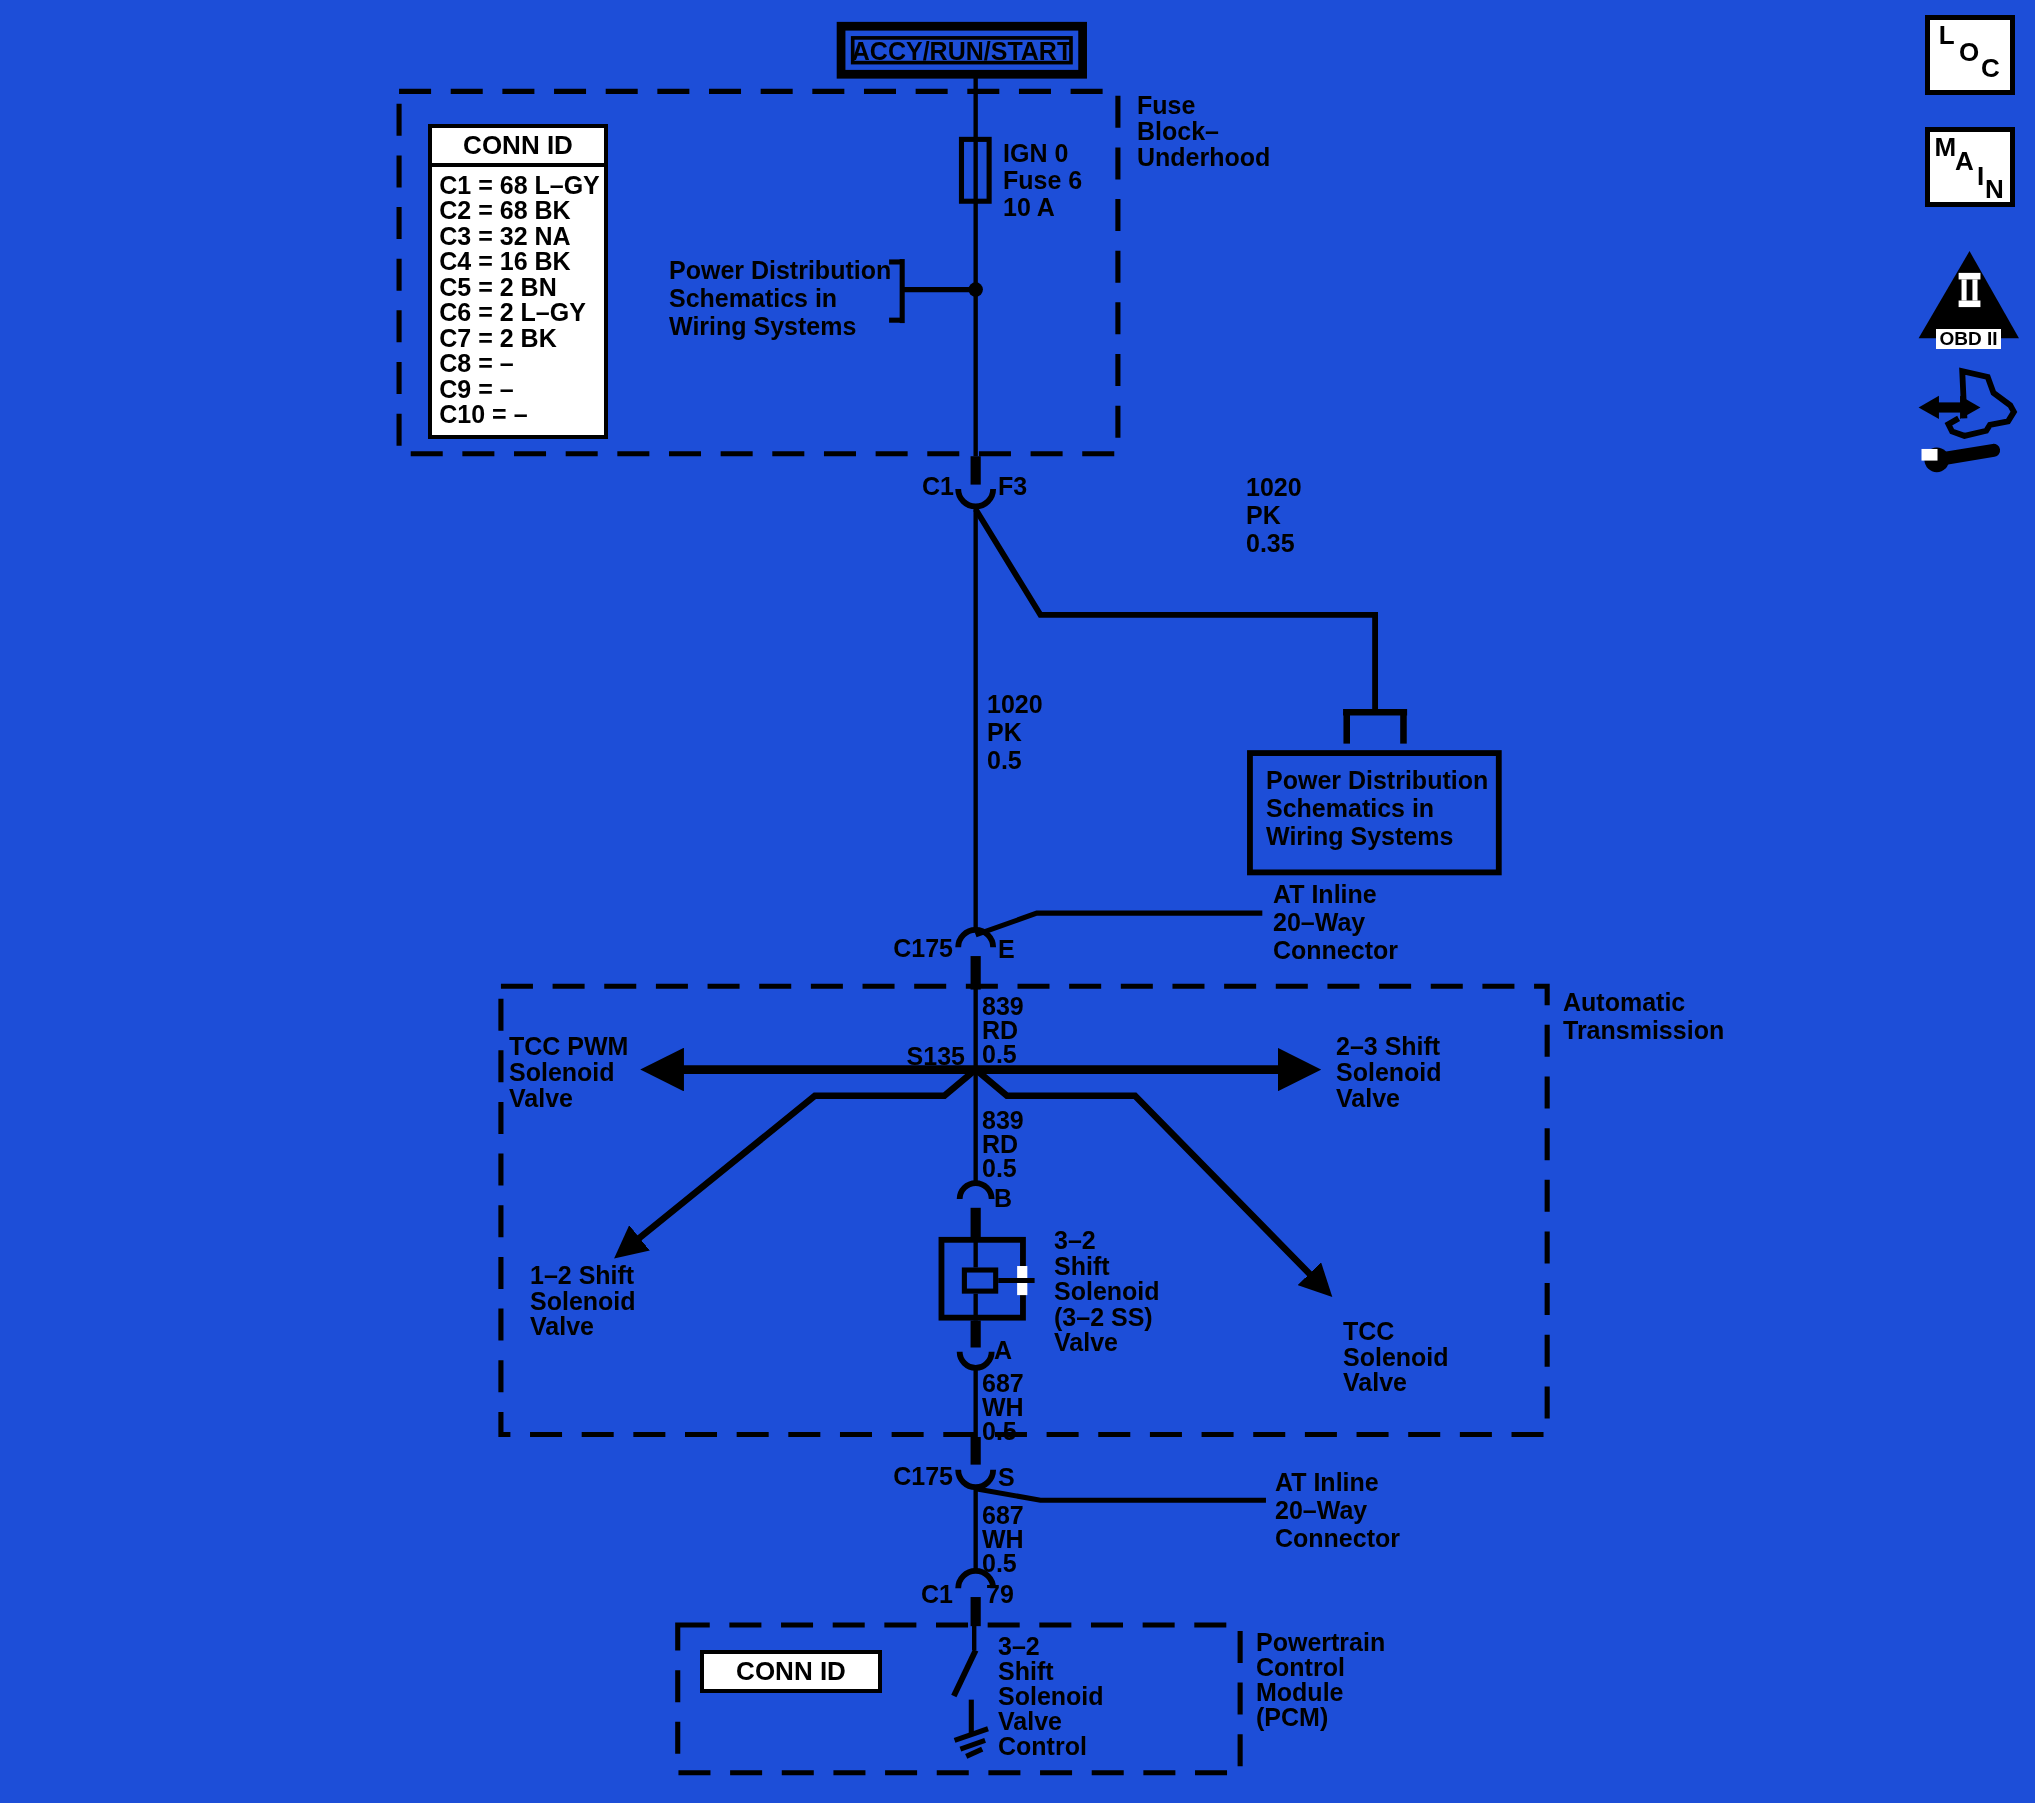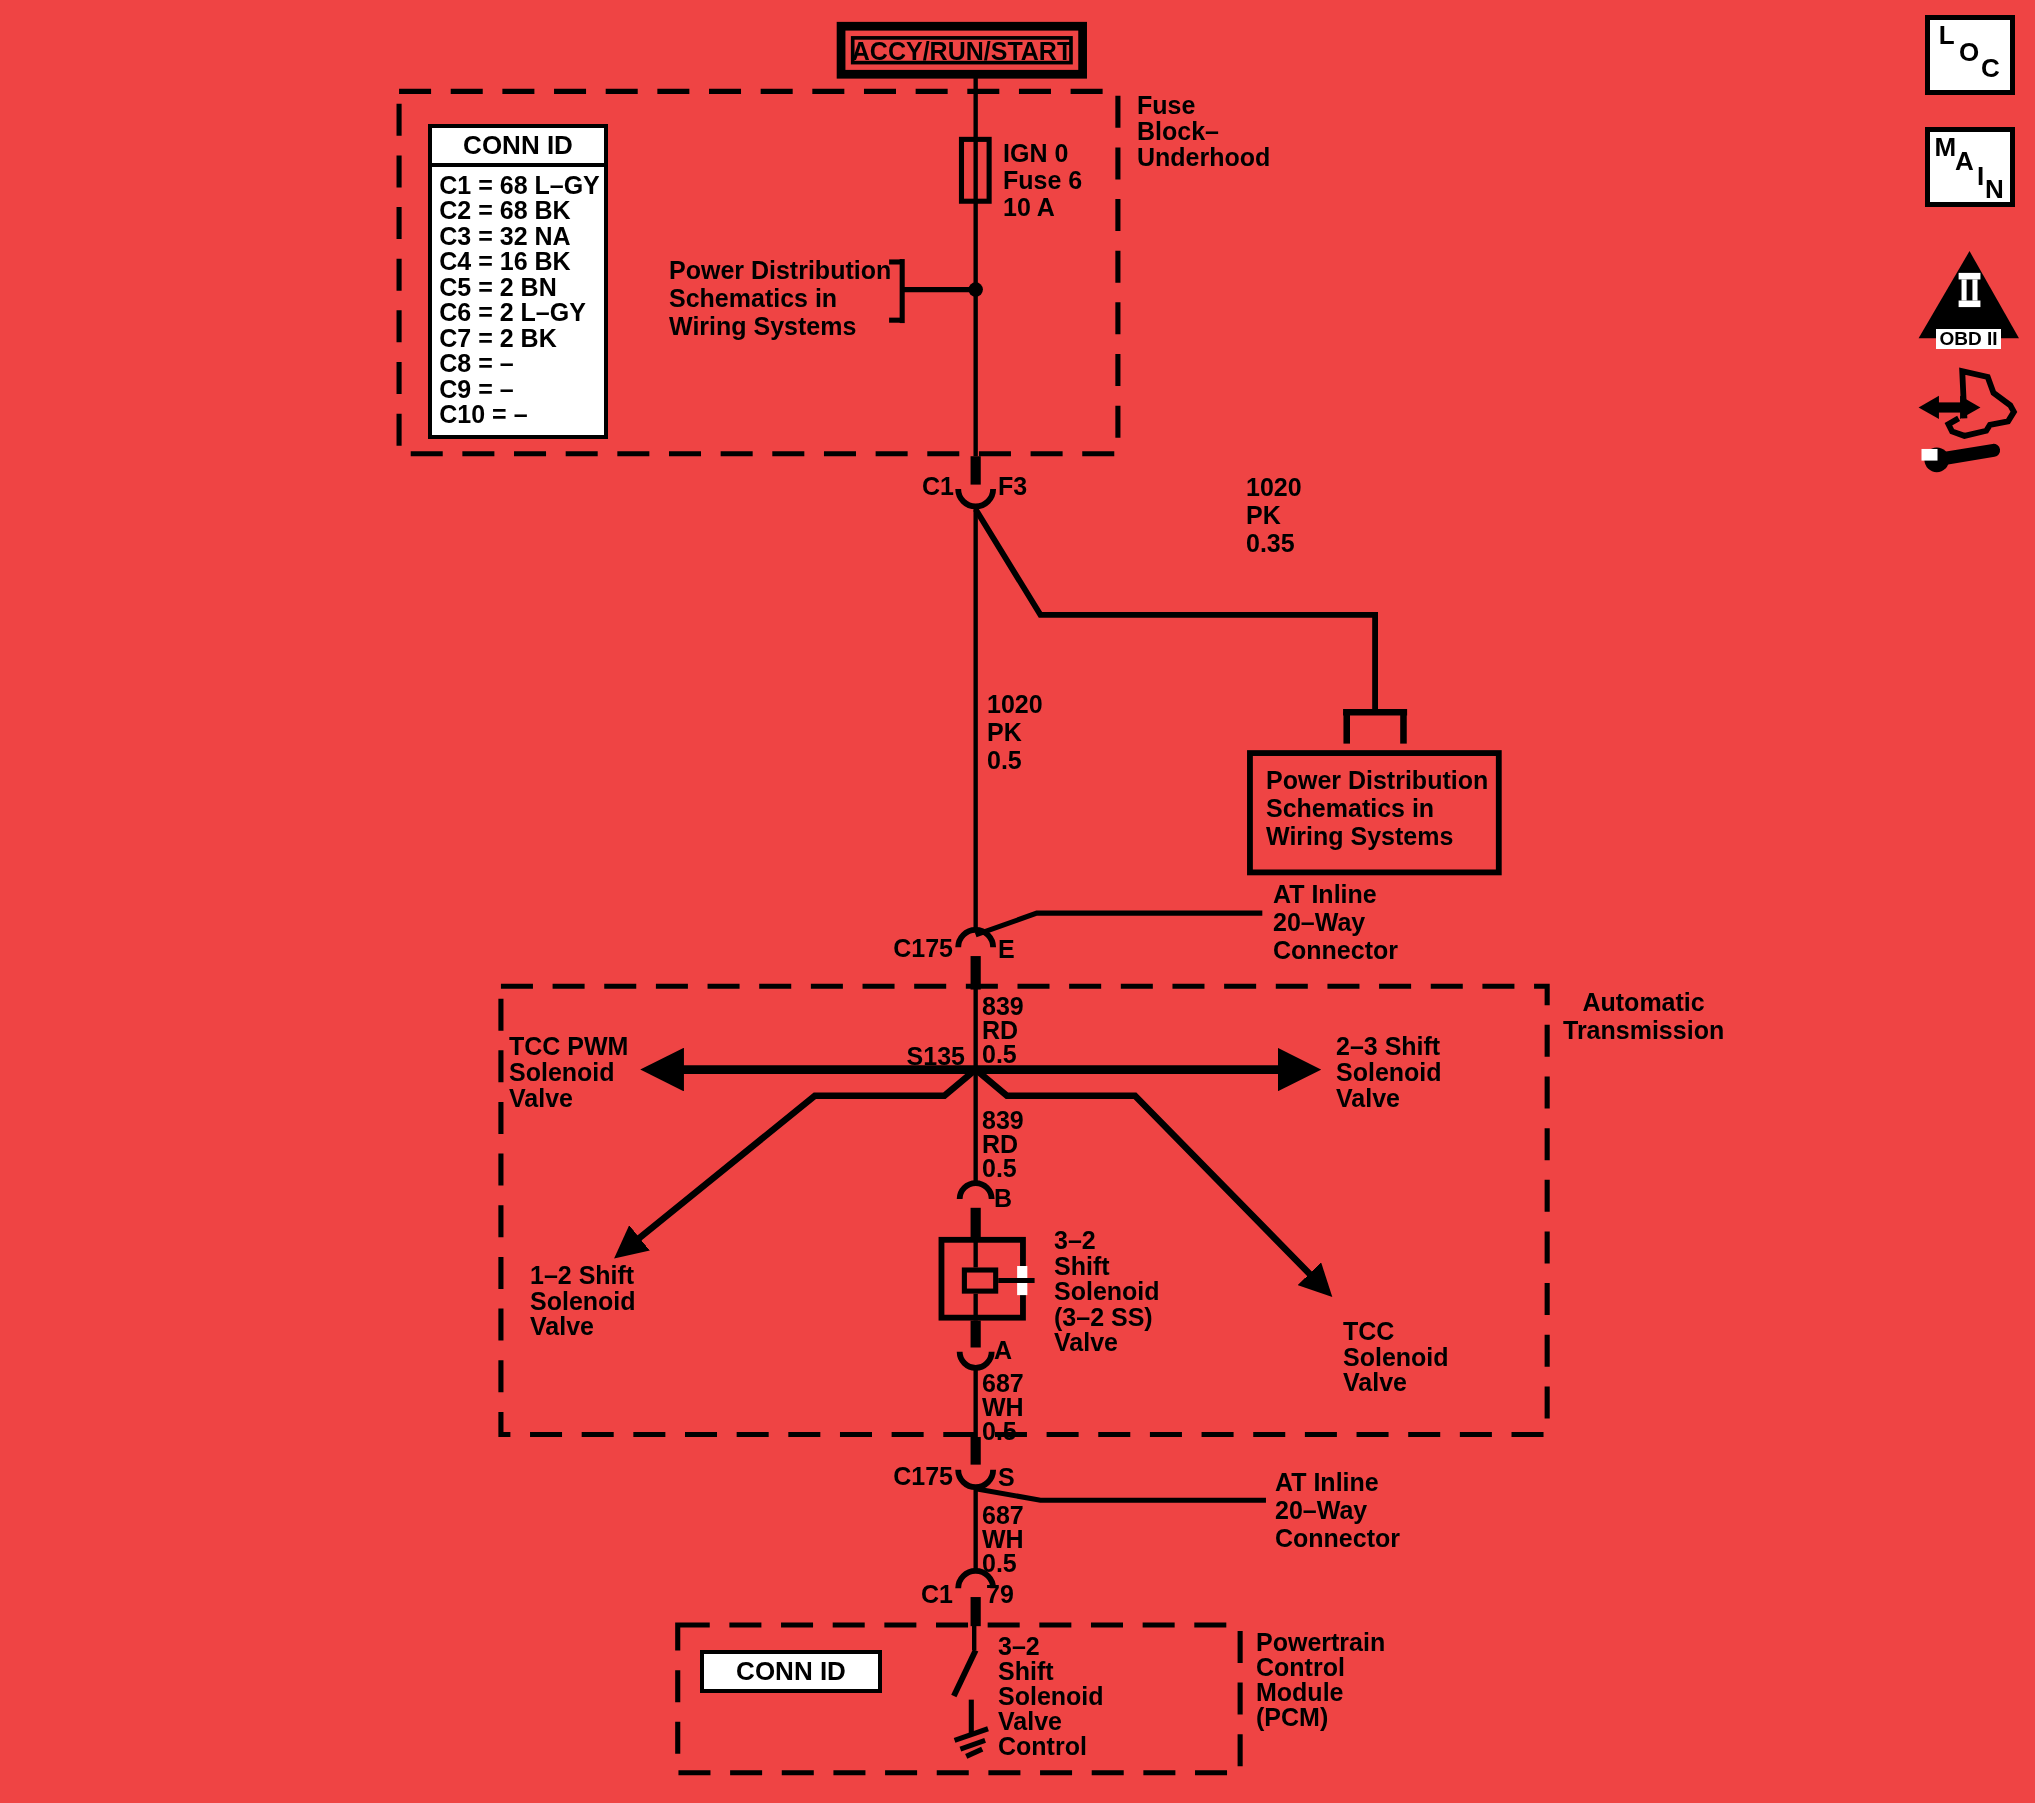--- a/index.html
+++ b/index.html
@@ -1,16 +1,16 @@
 <!DOCTYPE html>
 <html style="font-size:11.6px"><head>
 <meta charset="utf-8">
 <style>
   html,body{margin:0;padding:0;background:#fff;}
-  #canvas{position:relative;width:2035px;height:1803px;background:#ef4444;overflow:hidden;
+  #canvas{position:relative;width:2035px;height:1803px;background:#1d4ed8;overflow:hidden;
           font-family:"Liberation Sans","DejaVu Sans",sans-serif;color:#000;}
   svg{position:absolute;left:0;top:0;}
   .lbl{position:absolute;font:700 25px/26px "Liberation Sans","DejaVu Sans",sans-serif;
        color:#000;white-space:pre-line;}
   .ctr{text-align:center;}
   
   .conn-table{position:absolute;}
   .conn-head{border:4.4px solid #000;background:#fff;font:700 26px/35px "Liberation Sans","DejaVu Sans",sans-serif;
              text-align:center;}
   .conn-body{border:4.4px solid #000;border-top:none;background:#fff;padding:5.8px 0 7.3px 7.3px;}
@@ -170,21 +170,21 @@
   <div class="lbl" style="left:1266px;top:766px;line-height:28px;">Power Distribution
 Schematics in
 Wiring Systems</div>
 
   <div class="lbl" style="left:1273px;top:880px;line-height:28px;">AT Inline
 20–Way
 Connector</div>
   <div class="lbl" style="right:1082px;top:935px;">C175</div>
   <div class="lbl" style="left:998px;top:936px;">E</div>
 
-  <div class="lbl" style="left:1563px;top:988px;line-height:28px;text-align:center;">Automatic
+  <div class="lbl" style="left:1563px;top:988px;line-height:28px;">Automatic
 Transmission</div>
 
   <div class="lbl" style="left:982px;top:994px;line-height:24px;">839
 RD
 0.5</div>
   <div class="lbl" style="right:1070px;top:1043px;">S135</div>
 
   <div class="lbl" style="left:509px;top:1033px;">TCC PWM
 Solenoid
 Valve</div>

